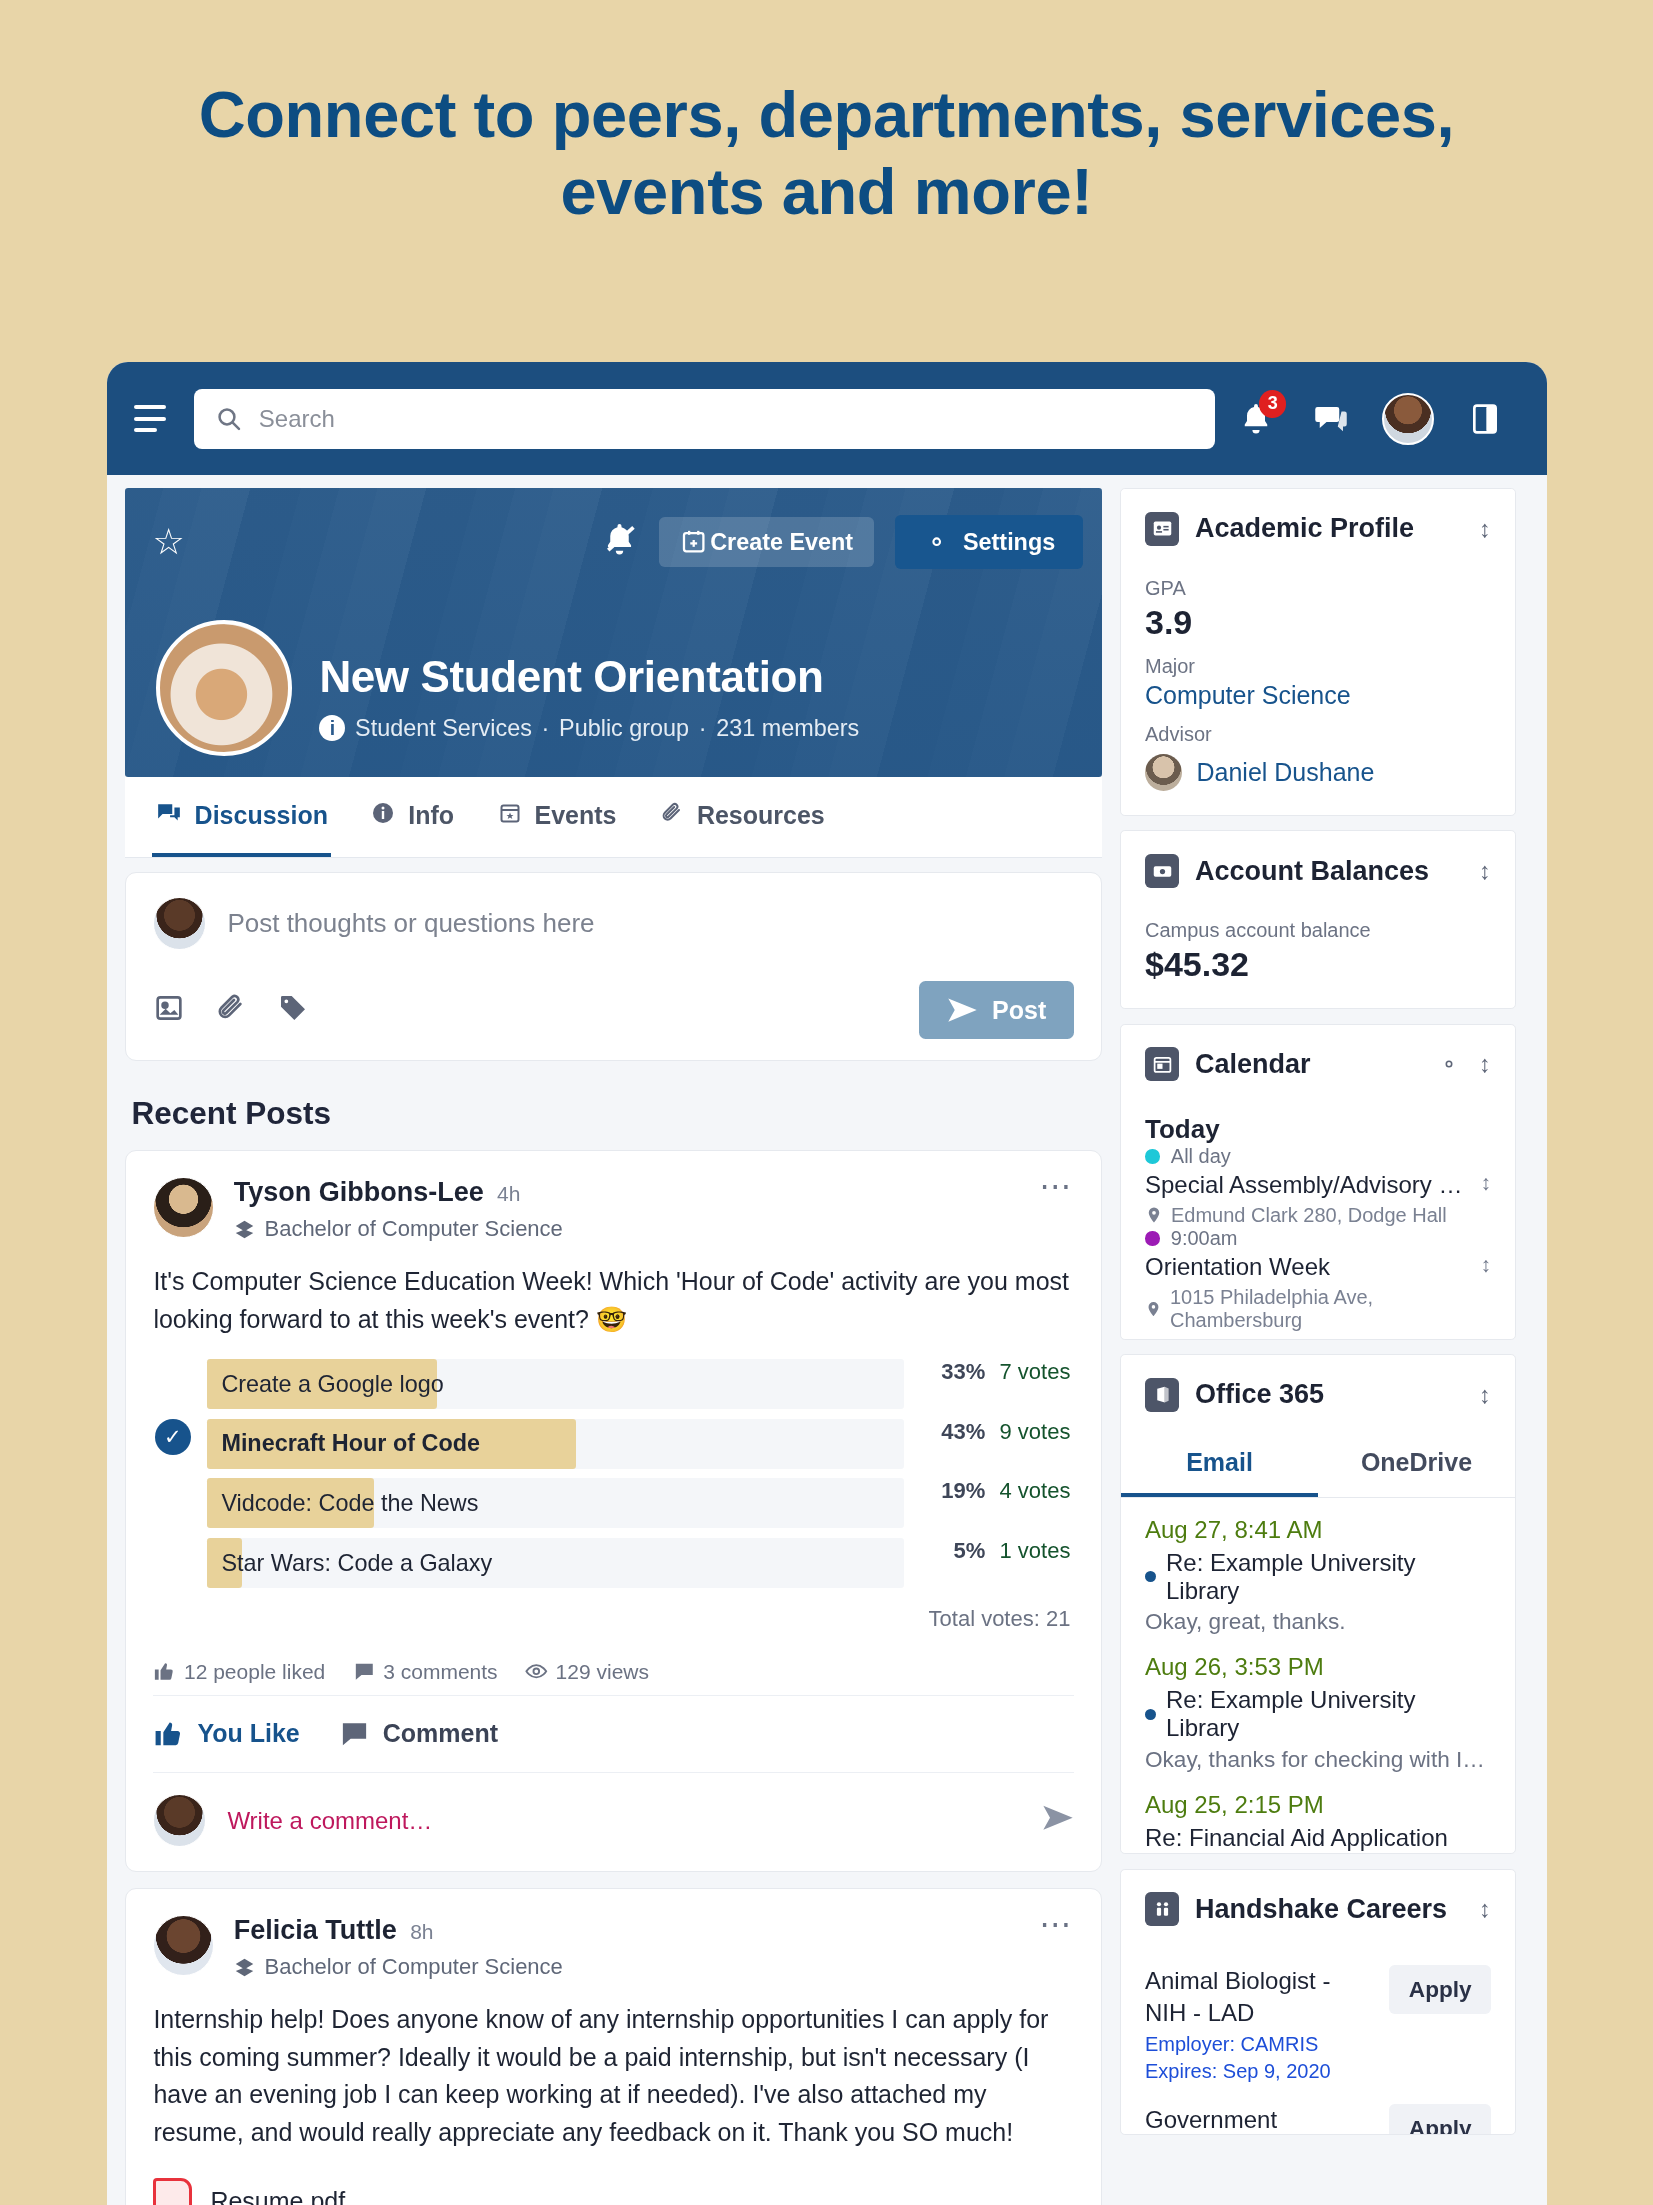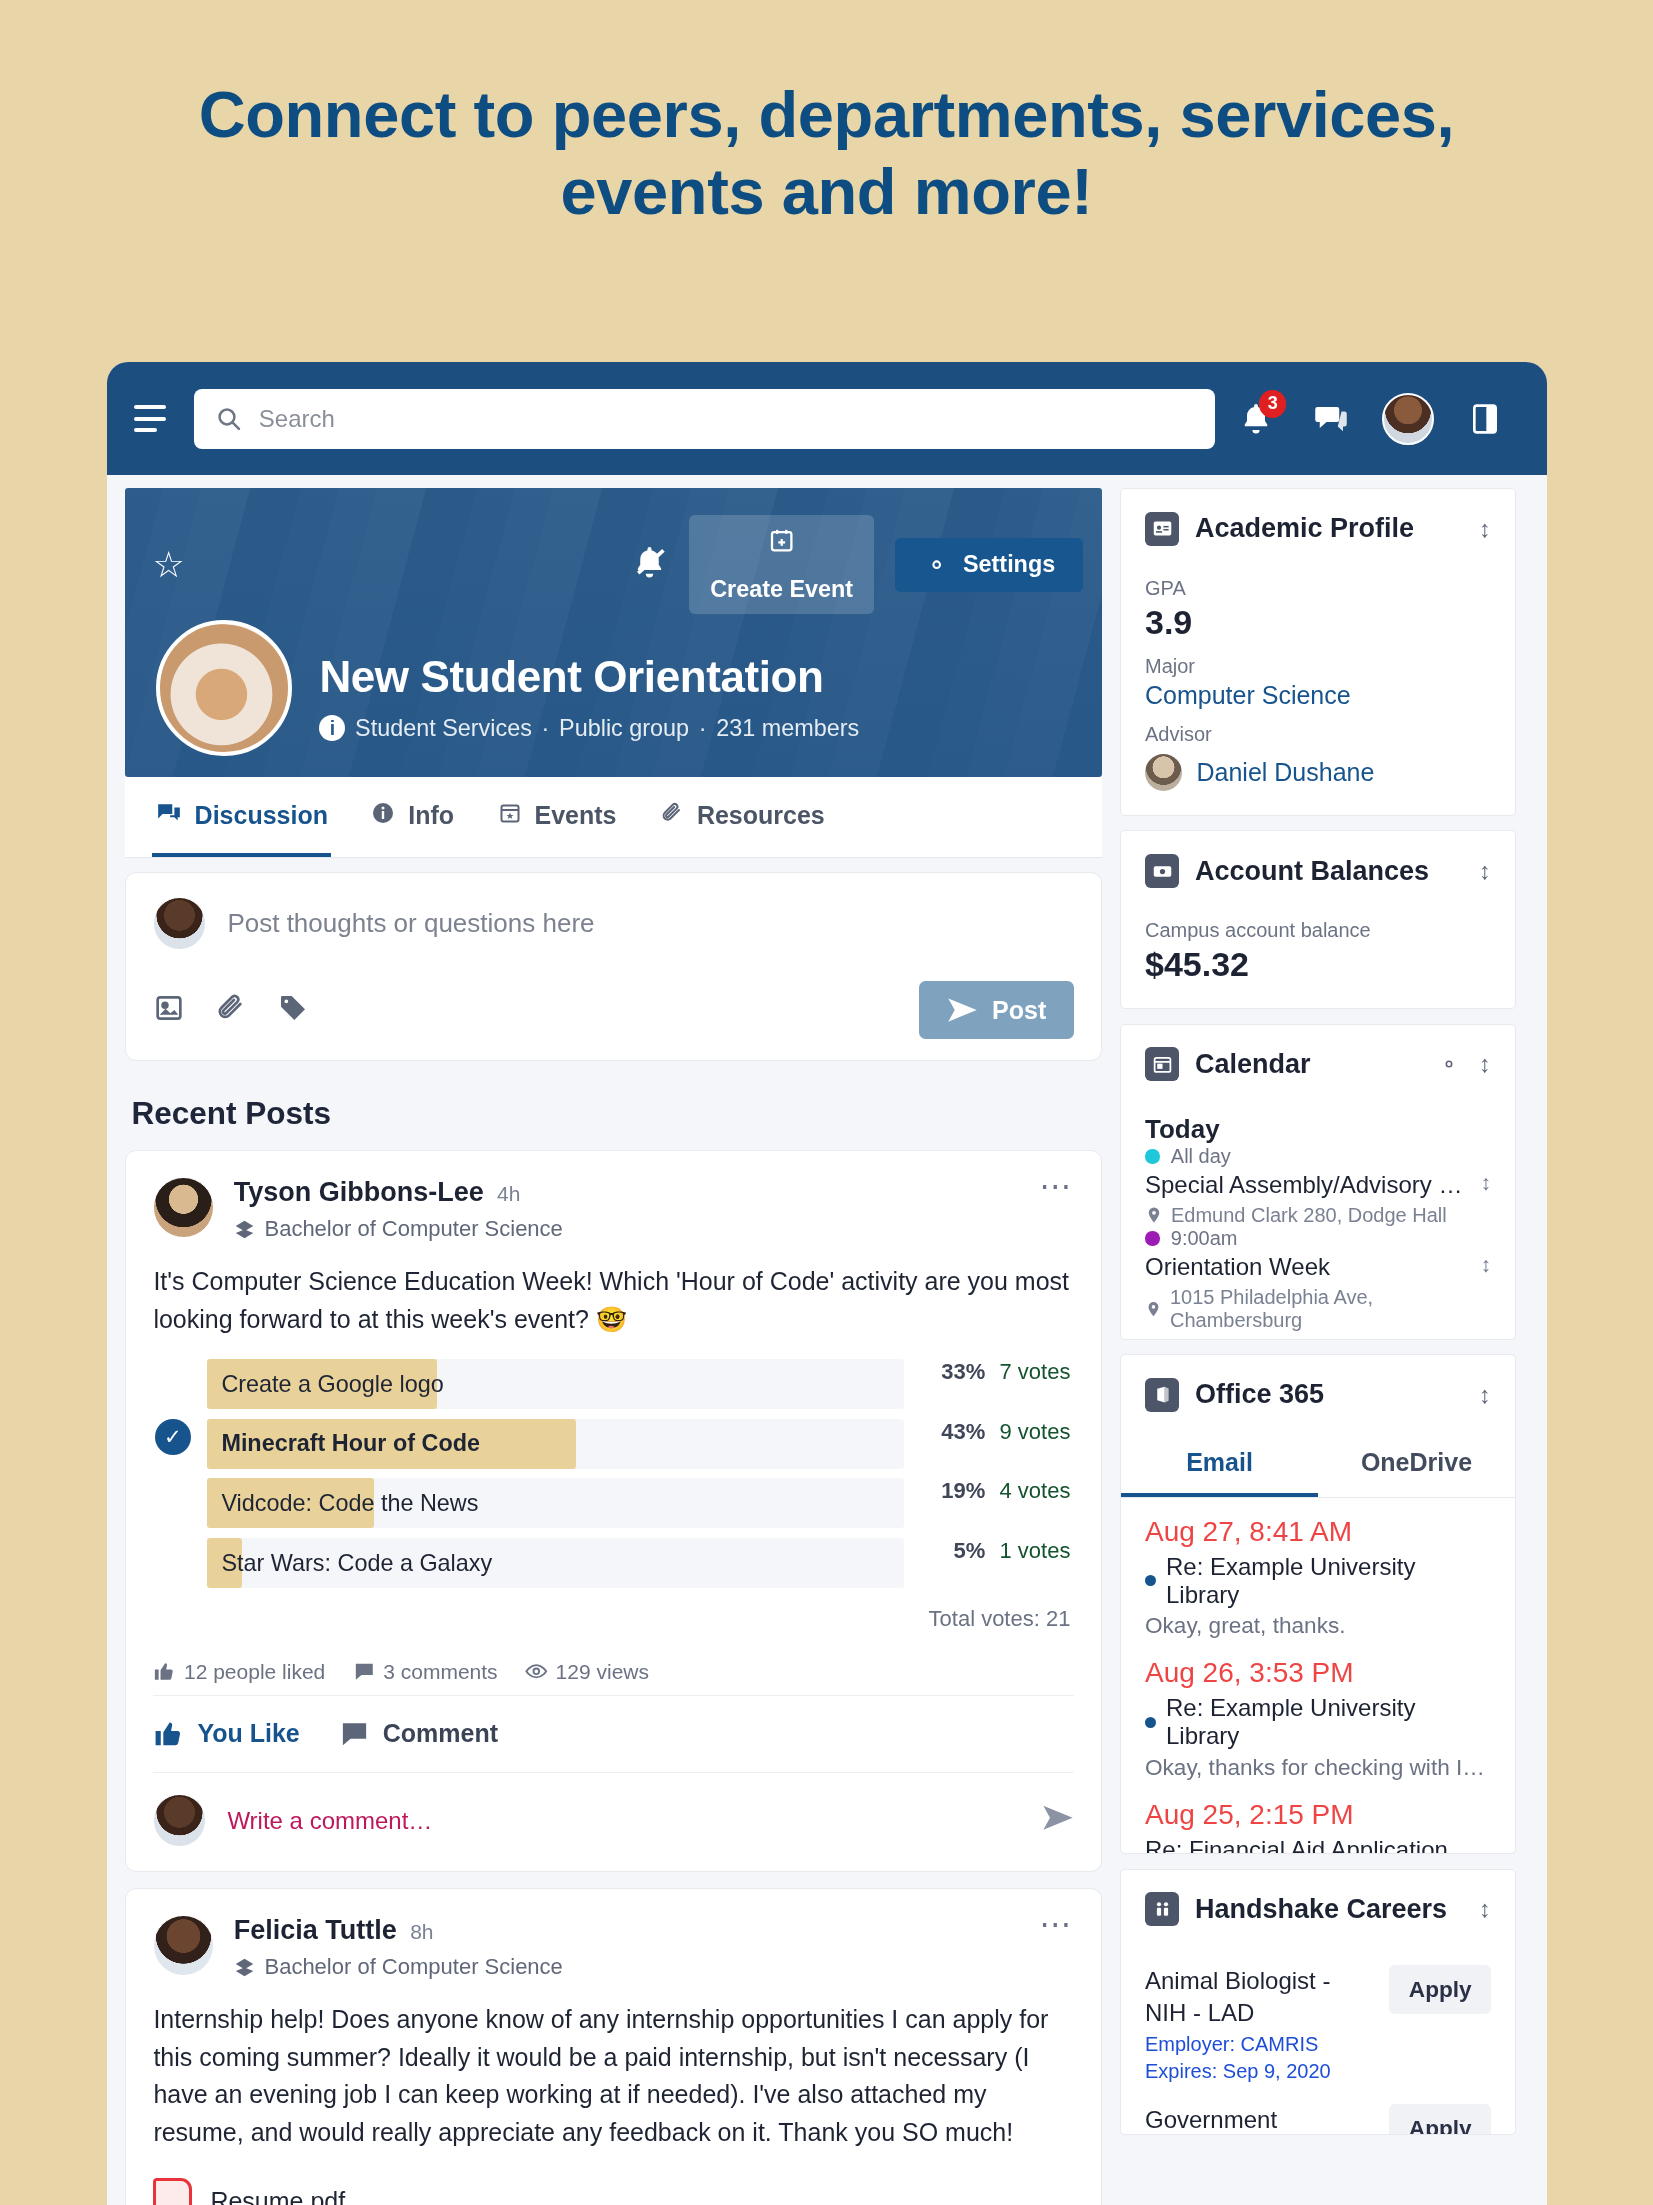--- a/index.html
+++ b/index.html
@@ -80,21 +80,21 @@
       linear-gradient(180deg, rgba(34,84,133,.80), rgba(34,84,133,.88)),
       repeating-linear-gradient(105deg, #5c7fa3 0 37px, #6d8db0 37px 74px, #7b99b8 74px 121px, #51749a 121px 170px);
   }
   .banner-top { position:absolute; top:27.4px; left:27.4px; right:19.4px; display:flex; align-items:center; }
   .star { font-size:36px; color:#fff; cursor:pointer; line-height:1; }
   .banner-actions { margin-left:auto; display:flex; align-items:center; gap:21px; }
   .bell-muted { font-size:34px; color:#fff; cursor:pointer; line-height:1; }
   .btn-ghost {
     background: rgba(255,255,255,.17); color:#fff;
     padding:11.3px 21px; border-radius:5.7px; font-size:23.4px; font-weight:700;
-    display:flex; align-items:center; gap:22px; cursor:pointer;flex-direction:column;
+    display:flex; align-items:center; gap:3px; cursor:pointer;
   }
   .btn-solid {
     background:#18568f; color:#fff;
     padding:13px 27.4px; border-radius:5.7px; font-size:23.4px; font-weight:700;
     display:flex; align-items:center; gap:13px; cursor:pointer;
   }
   .banner-id { position:absolute; left:31px; bottom:21px; display:flex; align-items:flex-end; gap:27.4px; }
   .grp-avatar {
     width:136px; height:136px; border-radius:50%; border:4px solid #fff; overflow:hidden;
     background: radial-gradient(circle at 48% 55%, #d9a878 0 26%, #f0e4d8 27% 52%, #c99a6e 53% 72%, #efe7dc 73% 100%);
@@ -188,21 +188,21 @@
   .dot { width:14.5px; height:14.5px; border-radius:50%; flex:none; }
   .cal-title-row { display:flex; align-items:center; gap:9.7px; }
   .cal-title { font-size:24px; color:#1d2333; margin-top:3.2px; white-space:nowrap; overflow:hidden; text-overflow:ellipsis; flex:1; }
   .cal-loc { font-size:20px; color:#7a8192; margin-top:4.8px; display:flex; align-items:center; gap:8px; }
   .updown { color:#6e7689; font-size:21px; flex:none; cursor:pointer; }
 
   .o-tabs { display:flex; border-bottom:0.8px solid #e6e9ee; }
   .o-tab { flex:1; text-align:center; padding:18px 0 16px; font-size:25px; font-weight:700; color:#434b5e; cursor:pointer; border-bottom:4px solid transparent; }
   .o-tab.active { color:#17538c; border-bottom-color:#17538c; }
   .mail { padding:18px 24px 0; }
-  .mail-date { font-size:28px; color:#ef4444; }
+  .mail-date { font-size:24px; color:#4d7c0f; }
   .mail-subj { font-size:24px; color:#1d2333; margin-top:4.8px; display:flex; align-items:center; gap:9.7px; }
   .unread { width:11.3px; height:11.3px; border-radius:50%; background:#17538c; flex:none; }
   .mail-prev { font-size:22.6px; color:#6b7283; margin-top:4.8px; white-space:nowrap; overflow:hidden; text-overflow:ellipsis; }
 
   .job { display:flex; gap:14.5px; padding:21px 24px 0; align-items:flex-start; }
   .job-main { flex:1; }
   .job-title { font-size:24px; color:#1d2333; line-height:1.3; }
   .job-line { font-size:20px; color:#1d4ed8; margin-top:4.8px; }
   .apply { background:#f0f2f6; color:#2a3146; font-size:22.6px; font-weight:700; padding:11.3px 19.4px; border-radius:5.7px; cursor:pointer; flex:none; }
   .clip { overflow:hidden; }

